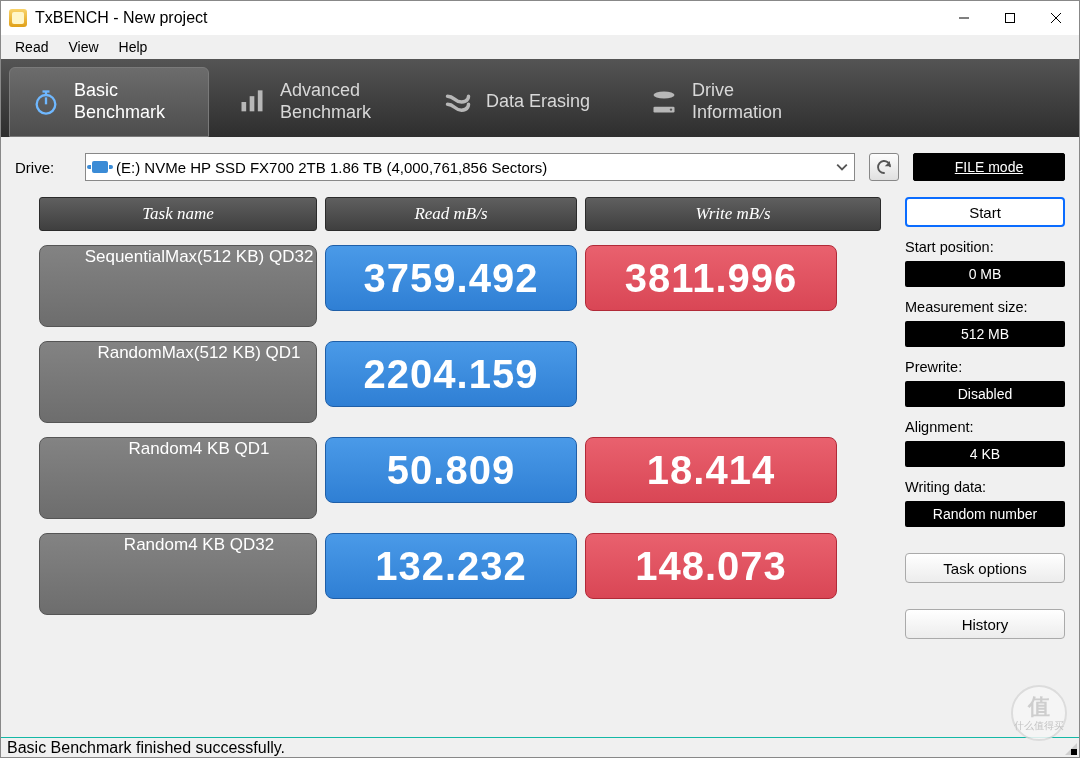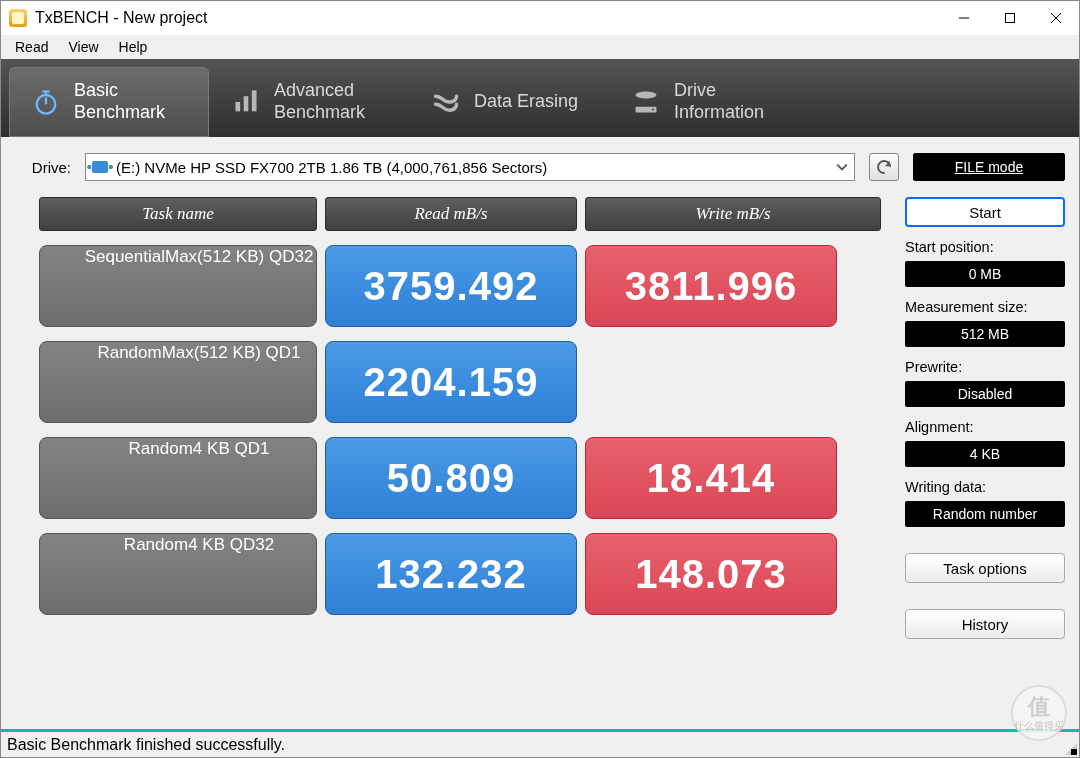--- a/index.html
+++ b/index.html
@@ -14,29 +14,29 @@
 .titlebar .title { font-size: 16px; color: #000; }
 .titlebar .win-controls { margin-left: auto; display: flex; }
 .titlebar .win-btn { width: 46px; height: 34px; display: flex; align-items: center; justify-content: center; color: #000; font-size: 10px; }
 .titlebar .win-btn svg { width: 10px; height: 10px; }
 
 
 .menubar { height: 24px; background: #f0f0f0; display: flex; align-items: center; padding: 0 6px; gap: 4px; font-size: 14px; }
 .menubar span { padding: 2px 8px; cursor: default; }
 
 
-.tabsbar { height: 78px; background: linear-gradient(#545454,#2e2e2e); display: flex; align-items: stretch; padding: 8px 8px 0 8px; gap: 0; }
+.tabsbar { height: 78px; background: linear-gradient(#545454,#2e2e2e); display: flex; align-items: stretch; padding: 8px 8px 0 8px; gap: 6px; }
 .tab { flex: 0 0 auto; min-width: 200px; display: flex; align-items: center; gap: 14px; padding: 0 22px; color: #d8d8d8; border-top-left-radius: 6px; border-top-right-radius: 6px; cursor: pointer; border: 1px solid transparent; font-size: 18px; line-height: 1.2; }
 .tab.active { background: linear-gradient(#6c6c6c,#4d4d4d); border-color: #7a7a7a; color: #fff; }
 .tab .tab-icon { width: 28px; height: 28px; display:flex; align-items:center; justify-content:center; }
 .tab .tab-icon svg { width: 28px; height: 28px; }
 .tab .tab-text { display:flex; flex-direction:column; }
 
 
-.toprow { padding: 16px 14px 6px 14px; display: flex; align-items: center; gap: 14px; text-align: right; }
+.toprow { padding: 16px 14px 6px 14px; display: flex; align-items: center; gap: 14px; }
 .toprow .drive-label { font-size: 15px; width: 56px; }
 .drive-select { flex: 1; height: 28px; border: 1px solid #888; background: #fff; display: flex; align-items: center; padding: 0 6px; font-size: 15px; position: relative; }
 .drive-select .drive-icon { width:16px; height:12px; background:#3a8bd6; margin-right:8px; border-radius:2px; position:relative; }
 .drive-select .drive-icon::before, .drive-select .drive-icon::after { content:""; position:absolute; top:4px; width:4px; height:4px; background:#3a8bd6; }
 .drive-select .drive-icon::before{ left:-5px; border-radius:2px 0 0 2px;}
 .drive-select .drive-icon::after{ right:-5px; border-radius:0 2px 2px 0;}
 .drive-select .chev { margin-left: auto; }
 .refresh-btn { width: 30px; height: 28px; border: 1px solid #888; background: linear-gradient(#fdfdfd,#e0e0e0); border-radius: 3px; display:flex; align-items:center; justify-content:center; }
 .black-btn { height: 28px; background: #000; color: #fff; border:1px solid #000; font-size: 14px; display:flex; align-items:center; justify-content:center; border-radius: 2px; text-decoration: underline; }
 .filemode { width: 152px; }
@@ -45,33 +45,33 @@
 .body { flex:1; display:flex; padding: 10px 14px 0 38px; gap: 12px; }
 .results { flex:1; display:flex; flex-direction:column; gap: 14px; }
 .header-row { display:flex; gap:8px; }
 .header-cell { background: linear-gradient(#5f5f5f,#3f3f3f); color:#fff; font-size:17px; font-family: "Comic Sans MS", cursive; height: 34px; display:flex; align-items:center; justify-content:center; border:1px solid #2b2b2b; border-radius: 3px; font-style: italic; }
 .hc-task { width: 278px; }
 .hc-read { width: 252px; }
 .hc-write { width: 296px; }
 
 .result-row { display:flex; gap:8px; }
 .task-cell { width: 278px; height: 82px; background: linear-gradient(#838383,#6d6d6d); border:1px solid #555; border-radius: 8px; color:#fff; font-family:"Comic Sans MS", cursive; font-size:17px; display:flex; flex-direction:row; justify-content:center; padding-left: 42px; line-height:1.25; }
-.val-cell { width: 252px; height: 82px; border-radius: 8px; border:1px solid; display:flex; align-items:center; justify-content:center; color:#fff; font-family:"Arial Black","Segoe UI",sans-serif; font-weight:900; font-size:40px; letter-spacing:1px; }
+.val-cell { width: 252px; height: 66px; border-radius: 8px; border:1px solid; display:flex; align-items:center; justify-content:center; color:#fff; font-family:"Arial Black","Segoe UI",sans-serif; font-weight:900; font-size:40px; letter-spacing:1px; }
 .val-read { background: linear-gradient(#4a9ae8,#2f7fd4); border-color:#1f5fa8; }
 .val-write { background: linear-gradient(#e9616e,#d94655); border-color:#b12a38; }
 
 
 .sidebar { width: 160px; display:flex; flex-direction:column; gap: 6px; }
 .start-btn { height: 30px; background:#fff; border:2px solid #0a6cff; border-radius:4px; color:#000; font-size:15px; display:flex; align-items:center; justify-content:center; }
 .side-label { font-size:14.5px; color:#000; margin-top:6px; }
 .side-val { height: 26px; background:#000; color:#fff; font-size:14px; display:flex; align-items:center; justify-content:center; border-radius:2px; }
 .side-btn { height: 30px; background:linear-gradient(#fff,#ececec); border:1px solid #aaa; border-radius:4px; font-size:15px; display:flex; align-items:center; justify-content:center; margin-top:20px; }
 
 
-.statusbar { height: 28px; border-top:3px solid #14b8a6; padding: 0 6px; font-size:16px; display:flex; align-items:center; background:#f0f0f0; }
+.statusbar { height: 20px; border-top:1px solid #14b8a6; padding: 0 6px; font-size:16px; display:flex; align-items:center; background:#f0f0f0; }
 
 .watermark { position:absolute; right:12px; bottom:16px; width:56px; height:56px; border:2px solid #d9d9d9; border-radius:50%; background:#f7f7f7; display:flex; align-items:center; justify-content:center; color:#bcbcbc; font-size:10px; text-align:center; line-height:1.1; opacity:.85; }
 .watermark .zhi { font-size:22px; font-weight:bold; color:#c9c9c9; }
 
 .corner { position:absolute; right:2px; bottom:2px; width:14px; height:14px; }
 .corner::before,.corner::after{content:"";position:absolute;right:0;bottom:0;border-style:solid;}
 .corner::before{border-width:0 0 12px 12px;border-color:transparent transparent #cfcfcf transparent;}
 </style>
 </head>
 <body>

